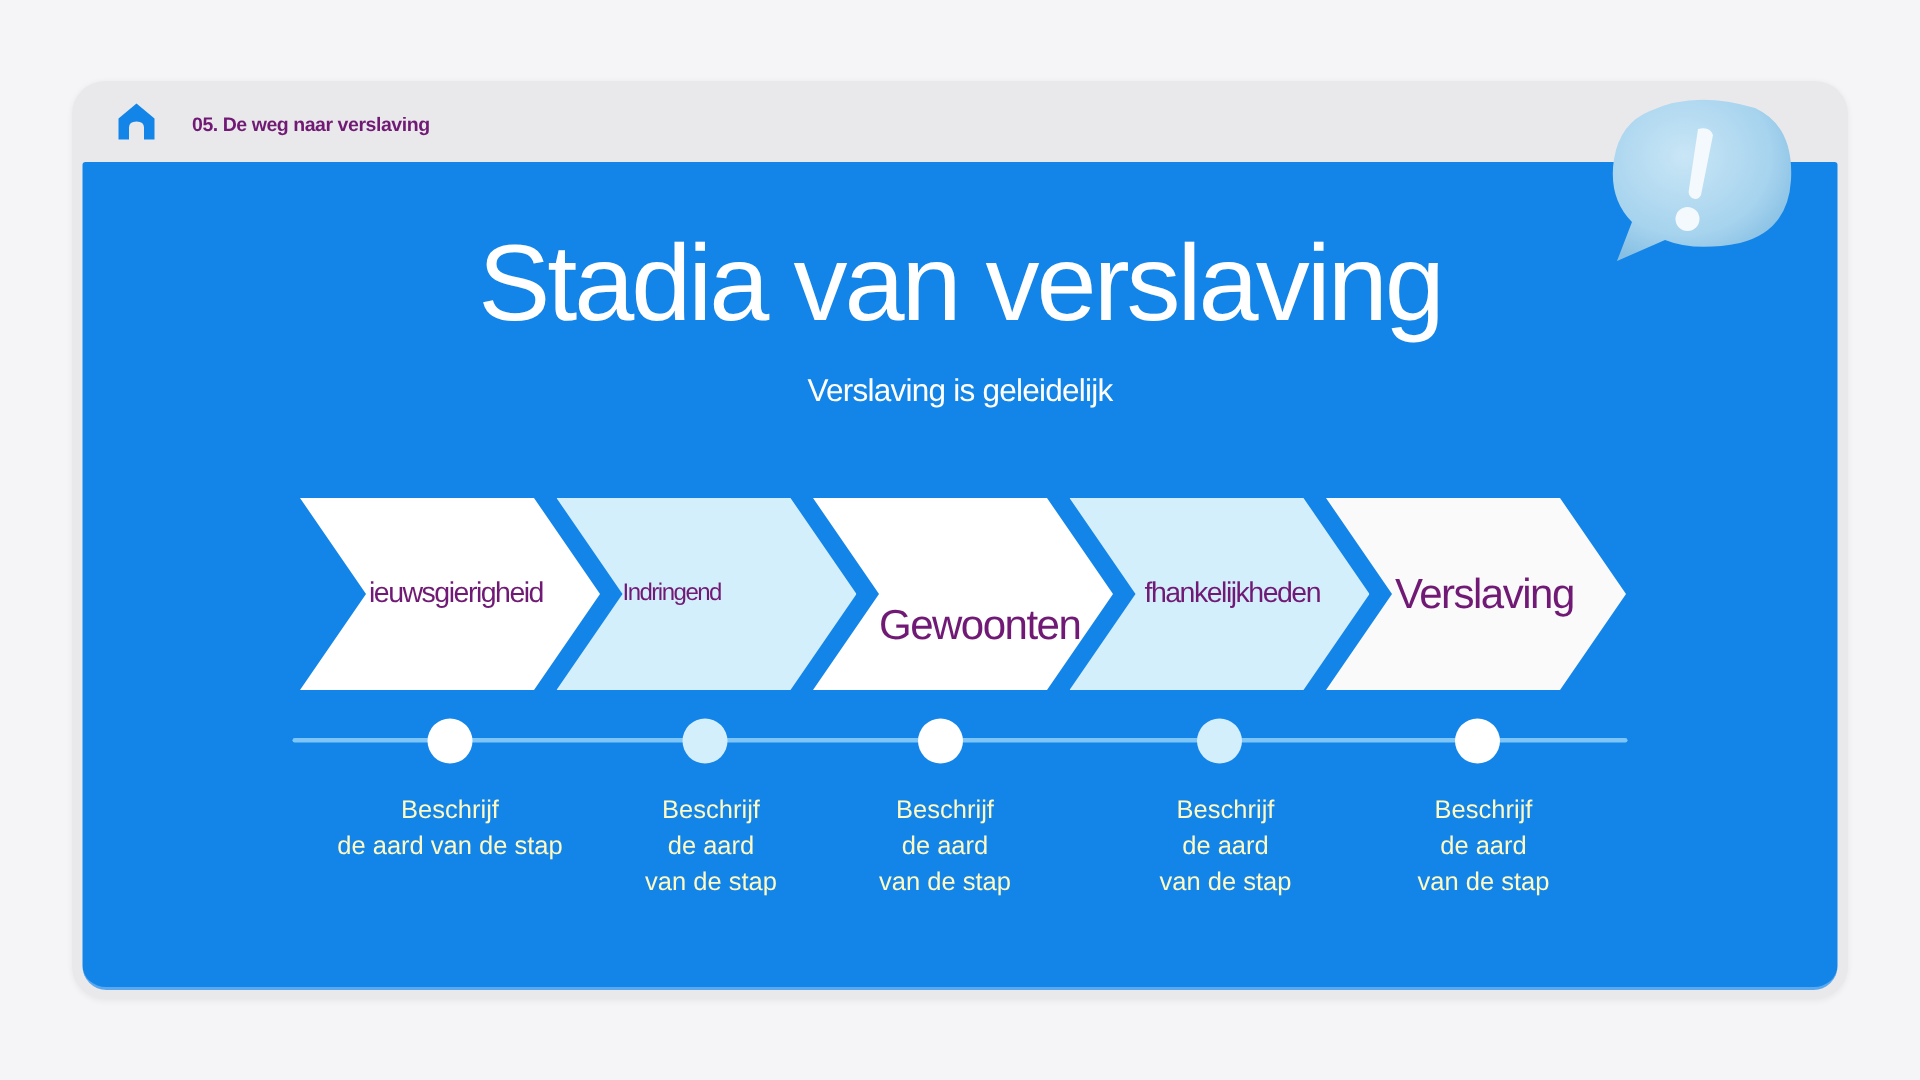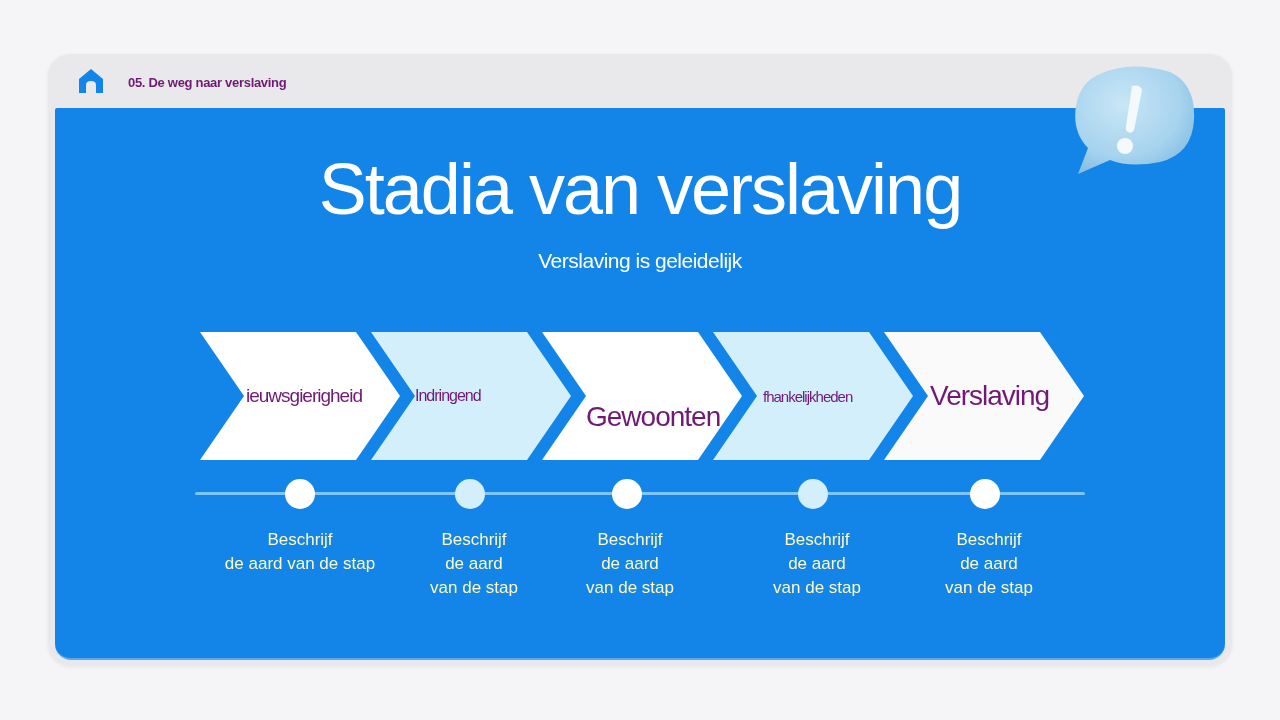--- a/index.html
+++ b/index.html
@@ -50,21 +50,21 @@
     <div class="chevron" style="left:145px; background:#ffffff;">
       <div class="chevron-label" style="left:46px; width:140px; font-size:19px;">ieuwsgierigheid</div>
     </div>
     <div class="chevron" style="left:316px; background:#d4effc;">
       <div class="chevron-label" style="left:44px; width:130px; font-size:16px;">Indringend</div>
     </div>
     <div class="chevron" style="left:487px; background:#ffffff;">
       <div class="chevron-label" style="left:44px; width:140px; font-size:28px;margin-top:21px;">Gewoonten</div>
     </div>
     <div class="chevron" style="left:658px; background:#d4effc;">
-      <div class="chevron-label" style="left:50px; width:140px; font-size:15px;">fhankelijkheden</div>
+      <div class="chevron-label" style="left:50px; width:140px; font-size:19px;">fhankelijkheden</div>
     </div>
     <div class="chevron" style="left:829px; background:#fafafa;">
       <div class="chevron-label" style="left:46px; width:140px; font-size:28px;">Verslaving</div>
     </div>
 
     <div class="timeline-line"></div>
     <div class="dot" style="left:230px; background:#ffffff;"></div>
     <div class="dot" style="left:400px; background:#d4effc;"></div>
     <div class="dot" style="left:557px; background:#ffffff;"></div>
     <div class="dot" style="left:743px; background:#d4effc;"></div>

